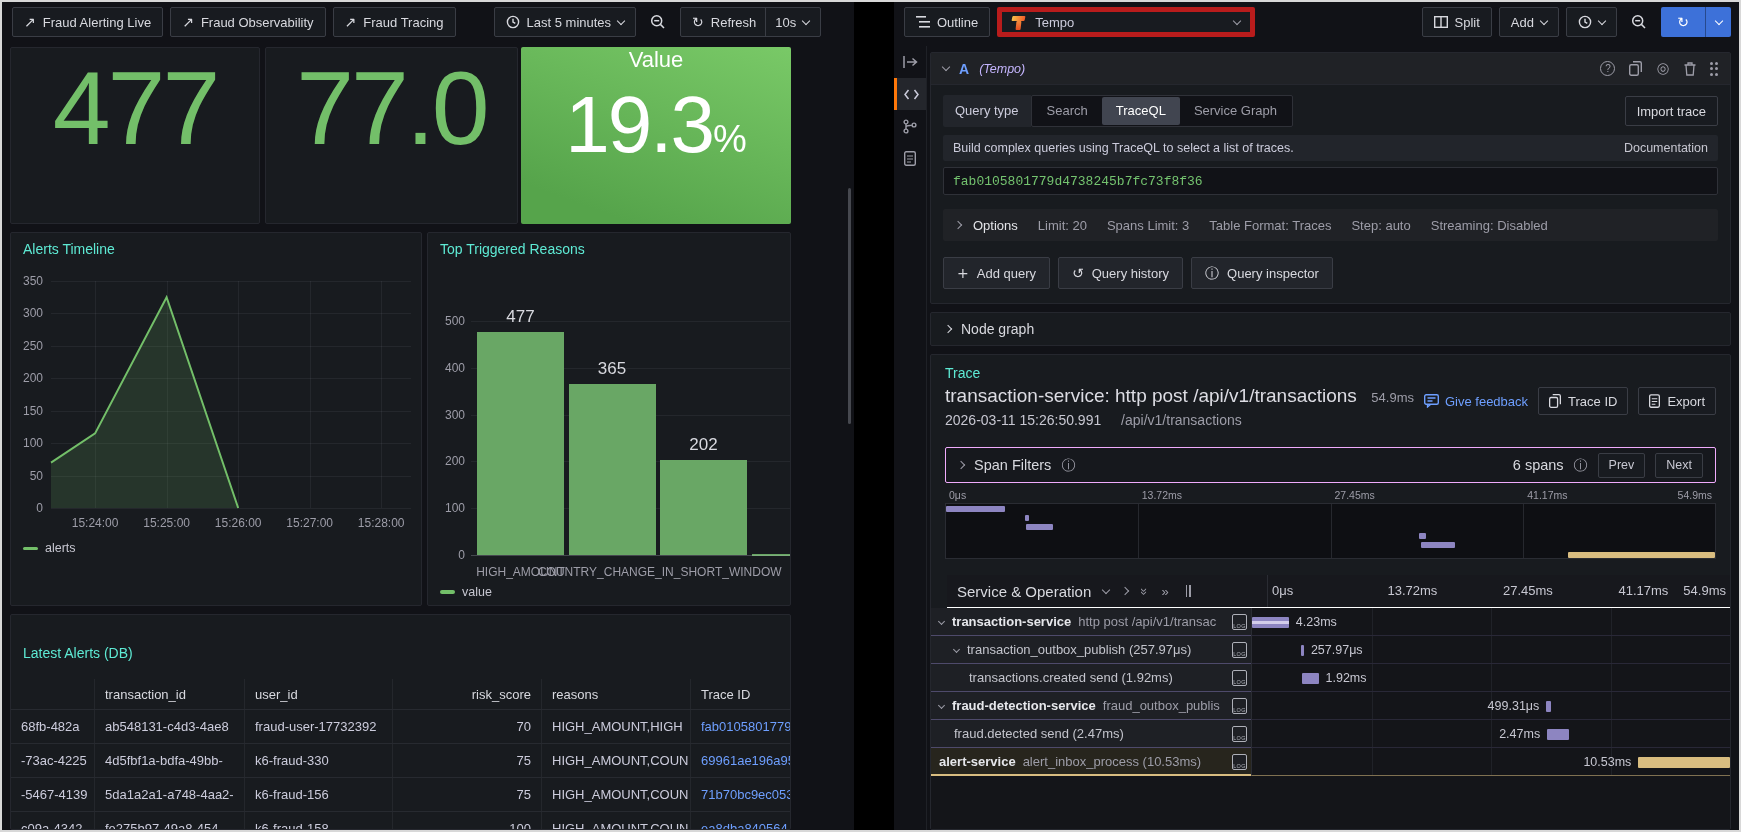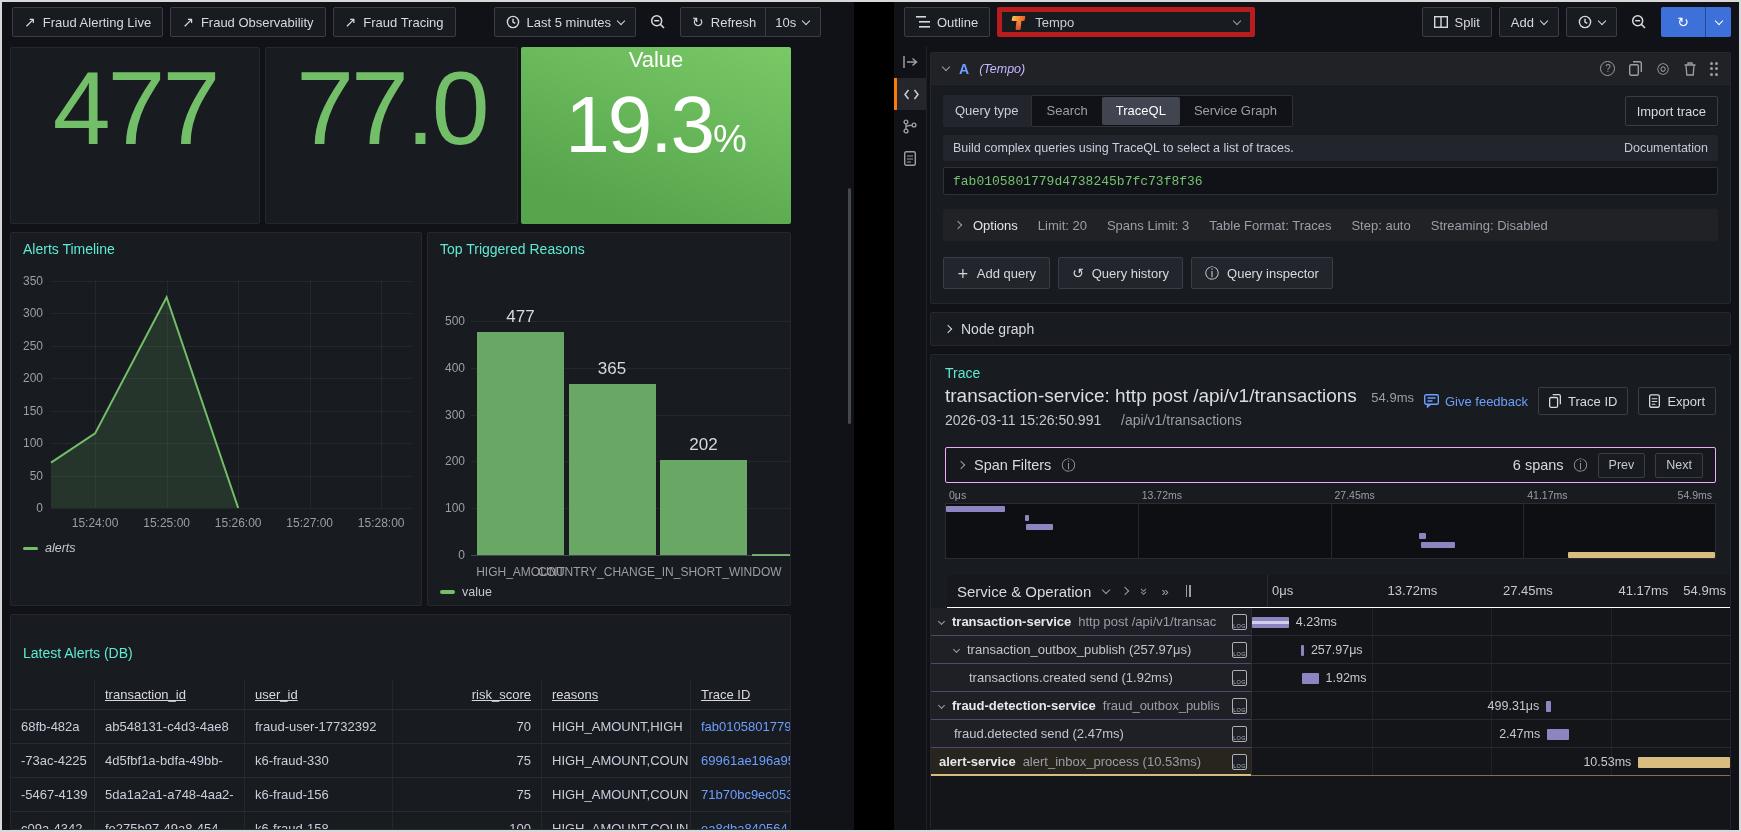--- a/index.html
+++ b/index.html
@@ -42,21 +42,21 @@
   .bar { position:absolute; background:#69a765; }
   .barlab { position:absolute; font-size:17px; color:#d8d9df; transform:translateX(-50%); }
   .catlab { position:absolute; font-size:12px; color:#9d9da8; transform:translateX(-50%); white-space:nowrap; }
 
   
   .trow, .thdr { display:flex; height:34px; align-items:center; }
   .thdr { height:30px; }
   .trow { border-top:1px solid rgba(204,204,220,0.09); }
   .tcell { padding:0 10px; font-size:13px; overflow:hidden; white-space:nowrap; height:100%; display:flex; align-items:center; border-right:1px solid rgba(204,204,220,0.07); }
   .tcell:last-child { border-right:none; }
-  .thdr .tcell { color:#d8d9df;text-decoration:underline; }
+  .thdr .tcell { color:#d8d9df; }
   .c0{width:84px} .c1{width:150px} .c2{width:148px} .c3{width:149px; justify-content:flex-end;} .c4{width:149px} .c5{flex:1}
   .tlink { color:#6e9fff; cursor:pointer; }
 
   .lscroll { position:absolute; left:846px; top:186px; width:3px; height:236px; background:#46484f; border-radius:2px; }
 
   
   .rail { position:absolute; top:44px; left:0; width:33px; bottom:0; border-right:1px solid #1f2127; }
   .rail-ic { width:32px; height:32px; display:flex; align-items:center; justify-content:center; color:#9d9da8; cursor:pointer; }
   .rail-ic.active { background:#24262c; border-left:3px solid #ff780a; color:#ccccdc; }
 
@@ -221,21 +221,21 @@
           <div class="axlab" style="top: 283px; left: 199.152px; width: 56px; text-align: center;">15:26:00</div>
           <div class="gridv" style="top: 48px; height: 227px; left: 298.675px;"></div>
           <div class="axlab" style="top: 283px; left: 270.675px; width: 56px; text-align: center;">15:27:00</div>
           <div class="gridv" style="top: 48px; height: 227px; left: 370.199px;"></div>
           <div class="axlab" style="top: 283px; left: 342.199px; width: 56px; text-align: center;">15:28:00</div>
           <svg width="360" height="227" style="position: absolute; left: 40px; top: 48px; overflow: visible;">
             <polygon points="0.0,227 0.0,181.6 44.1,152.4 115.6,16.2 187.2,227.0 187.2,227" fill="rgba(115,191,105,0.16)"></polygon>
             <polyline points="0.0,181.6 44.1,152.4 115.6,16.2 187.2,227.0" fill="none" stroke="#73bf69" stroke-width="2"></polyline>
           </svg>
         </div>
-      <div class="legend" style="left:12px; top:308px;font-style:italic;">
+      <div class="legend" style="left:12px; top:308px;">
         <span class="lmark" style="height:3px;"></span>
         <span>alerts</span>
       </div>
     </div>
 
     <div class="panel chart-panel" style="left:425px; width:364px;">
       <div class="ptitle">Top Triggered Reasons</div>
       <div id="barchart" style="position:absolute; inset:0;">
           <div class="gridh" style="left: 43px; right: 0px; top: 322px;"></div>
           <div class="axlab" style="left: 0px; width: 37px; top: 315px; text-align: right;">0</div>

